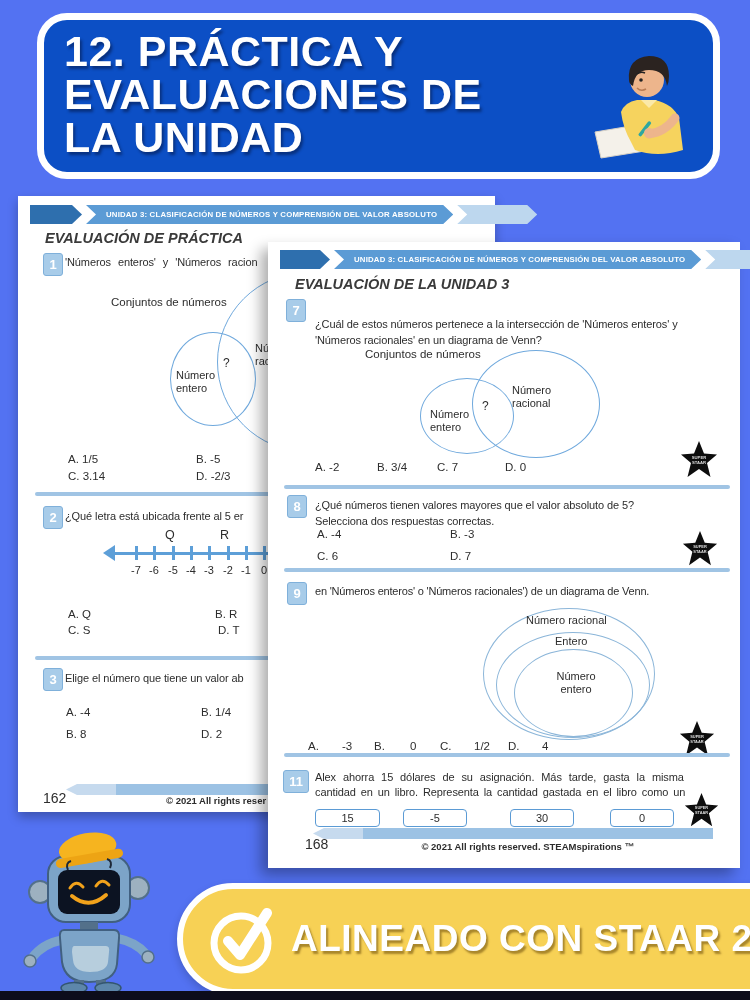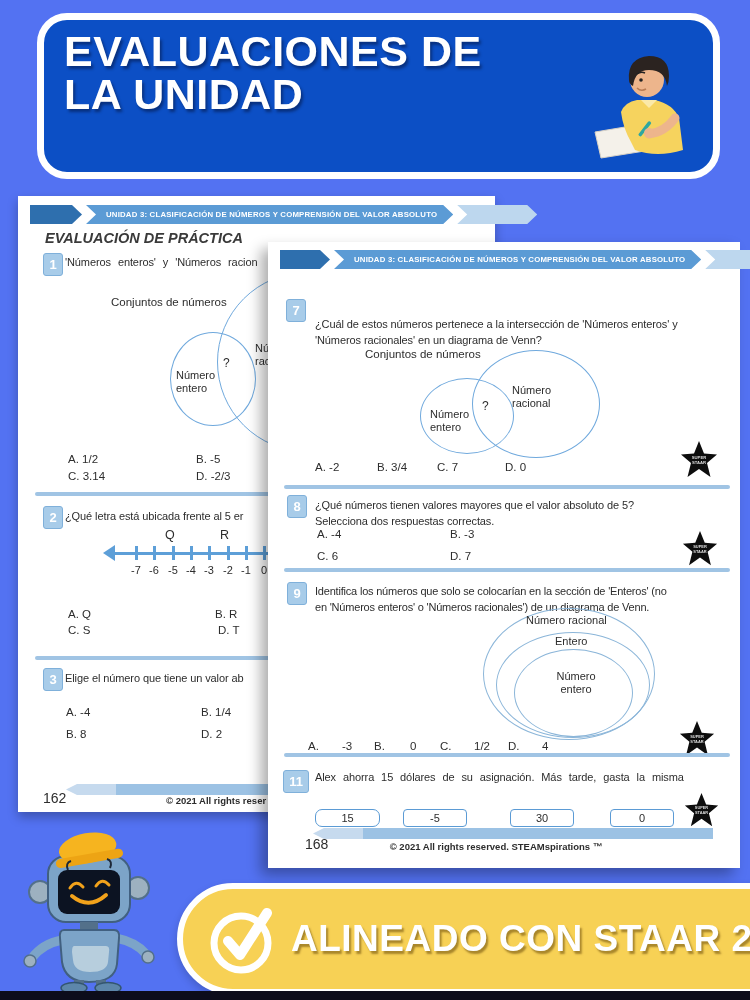--- a/index.html
+++ b/index.html
@@ -54,20 +54,21 @@
 
   .bottom-bar{position:absolute;left:0;top:991px;width:750px;height:9px;background:#0c0c1b;}
 </style>
 </head>
 <body>
 
 <div id="stage">
 
   <div class="hero">
     <div class="hero-title">
+      <div>12. PRÁCTICA Y</div>
       <div>EVALUACIONES DE</div>
       <div>LA UNIDAD</div>
     </div>
     <svg width="108" height="122" viewBox="0 0 108 122" style="position:absolute;right:14px;bottom:4px;">
       <polygon points="4,86 52,78 60,104 10,112" fill="#f4f1ea" stroke="#d8d2c6" stroke-width="1"></polygon>
       <path d="M30 66 Q34 56 46 54 L64 54 Q82 58 88 72 L92 104 Q66 112 44 104 L40 96 Q32 82 30 66 Z" fill="#f6d35e"></path>
       <path d="M50 54 L58 62 L66 54 Z" fill="#fbe9a8"></path>
       <circle cx="56" cy="34" r="17" fill="#edb58c"></circle>
       <path d="M38 34 Q36 12 58 10 Q78 10 78 30 Q78 36 76 40 Q74 24 58 24 Q44 24 42 40 Q38 38 38 34 Z" fill="#2b2320"></path>
       <circle cx="50" cy="34" r="1.8" fill="#222222"></circle>
@@ -96,21 +97,21 @@
     <div class="circle" style="left:199px;top:76px;width:178px;height:178px;"></div>
     <div class="vlabel" style="left:158px;top:173px;">
       <div>Número</div>
       <div>entero</div>
     </div>
     <div class="vlabel" style="left:237px;top:146px;">
       <div>Número</div>
       <div>racional</div>
     </div>
     <div class="vlabel" style="left:205px;top:161px;font-size:12px;">?</div>
-    <div class="ans" style="left:50px;top:257px;">A. 1/2</div>
+    <div class="ans" style="left:50px;top:257px;">A. 1/5</div>
     <div class="ans" style="left:178px;top:257px;">B. -5</div>
     <div class="ans" style="left:50px;top:274px;">C.  3.14</div>
     <div class="ans" style="left:178px;top:274px;">D.  -2/3</div>
 
     <div class="divider" style="left:17px;top:296px;width:442px;"></div>
 
     <div class="chip" style="left:25px;top:310px;">2</div>
     <div class="qtext" style="left:47px;top:312px;">¿Qué letra está ubicada frente al 5 er</div>
     <div class="numline">
       <span class="ptlabel" style="left:62px;">Q</span>
@@ -155,20 +156,21 @@
     <div class="pagenum" style="left:25px;top:594px;">162</div>
     <div class="copyright" style="left:148px;top:599px;">© 2021 All rights reser</div>
   </div>
 
   <div class="page page-front">
     <div class="banner" style="left:12px;top:8px;">
       <div class="b1" style="width:50px;"></div>
       <div class="b2">UNIDAD 3: CLASIFICACIÓN DE NÚMEROS Y COMPRENSIÓN DEL VALOR ABSOLUTO</div>
       <div class="b3" style="width:77px;"></div>
     </div>
+    <div class="ptitle" style="left:27px;top:34px;">EVALUACIÓN DE LA UNIDAD 3</div>
 
     <div class="chip" style="left:18px;top:57px;">7</div>
     <div class="qtext" style="left:47px;top:58px;margin-top:16px;">
       <div>¿Cuál de estos números pertenece a la intersección de 'Números enteros' y</div>
       <div>'Números racionales' en un diagrama de Venn?</div>
     </div>
     <div class="vlabel" style="left:97px;top:106px;font-size:11.5px;">Conjuntos de números</div>
     <div class="circle" style="left:152px;top:136px;width:92px;height:74px;"></div>
     <div class="circle" style="left:204px;top:108px;width:126px;height:106px;"></div>
     <div class="vlabel" style="left:162px;top:166px;">
@@ -204,21 +206,20 @@
     <svg class="star" style="left:413px;top:288px;" width="38" height="38" viewBox="0 0 40 40">
       <polygon points="20,1 25,13.5 38,14.5 28,23 31.5,37 20,29 8.5,37 12,23 2,14.5 15,13.5" fill="#0d0d0d"></polygon>
       <text x="20" y="18.5" text-anchor="middle" font-size="4.2" fill="#dddddd" font-weight="bold">SUPER</text>
       <text x="20" y="24" text-anchor="middle" font-size="4.2" fill="#dddddd" font-weight="bold">STAAR</text>
     </svg>
 
     <div class="divider" style="left:16px;top:326px;width:446px;"></div>
 
     <div class="chip" style="left:19px;top:340px;">9</div>
     <div class="qtext" style="left:47px;top:341px;letter-spacing:-.2px;">
-      <div>Identifica los números que solo se colocarían en la sección de 'Enteros' (no</div>
       <div>en 'Números enteros' o 'Números racionales') de un diagrama de Venn.</div>
     </div>
     <div class="circle-thin" style="left:215px;top:366px;width:170px;height:130px;"></div>
     <div class="circle-thin" style="left:228px;top:390px;width:152px;height:104px;"></div>
     <div class="circle-thin" style="left:246px;top:407px;width:117px;height:86px;"></div>
     <div class="vlabel" style="left:258px;top:372px;">Número racional</div>
     <div class="vlabel" style="left:287px;top:393px;">Entero</div>
     <div class="vlabel" style="left:276px;top:428px;width:64px;text-align:center;">
       <div>Número</div>
       <div>entero</div>
@@ -235,37 +236,38 @@
       <polygon points="20,1 25,13.5 38,14.5 28,23 31.5,37 20,29 8.5,37 12,23 2,14.5 15,13.5" fill="#0d0d0d"></polygon>
       <text x="20" y="18.5" text-anchor="middle" font-size="4.2" fill="#dddddd" font-weight="bold">SUPER</text>
       <text x="20" y="24" text-anchor="middle" font-size="4.2" fill="#dddddd" font-weight="bold">STAAR</text>
     </svg>
 
     <div class="divider" style="left:16px;top:511px;width:446px;"></div>
 
     <div class="chip" style="left:15px;top:528px;width:24px;">11</div>
     <div class="qtext" style="left:47px;top:528px;line-height:15px;">
       <div style="word-spacing:4px;">Alex ahorra 15 dólares de su asignación. Más tarde, gasta la misma</div>
-    </div>
-    <div class="numbox" style="left:47px;top:567px;width:63px;border-radius:7px;">15</div>
+      <div style="word-spacing:2px;">cantidad en un libro. Representa la cantidad gastada en el libro como un</div>
+    </div>
+    <div class="numbox" style="left:47px;top:567px;width:63px;">15</div>
     <div class="numbox" style="left:135px;top:567px;width:62px;">-5</div>
     <div class="numbox" style="left:242px;top:567px;width:62px;">30</div>
     <div class="numbox" style="left:342px;top:567px;width:62px;">0</div>
     <svg class="star" style="left:415px;top:550px;" width="37" height="37" viewBox="0 0 40 40">
       <polygon points="20,1 25,13.5 38,14.5 28,23 31.5,37 20,29 8.5,37 12,23 2,14.5 15,13.5" fill="#0d0d0d"></polygon>
       <text x="20" y="18.5" text-anchor="middle" font-size="4.2" fill="#dddddd" font-weight="bold">SUPER</text>
       <text x="20" y="24" text-anchor="middle" font-size="4.2" fill="#dddddd" font-weight="bold">STAAR</text>
     </svg>
 
     <div class="fband" style="left:45px;top:586px;">
       <div class="fb1"></div>
       <div class="fb2" style="width:350px;"></div>
     </div>
     <div class="pagenum" style="left:37px;top:594px;">168</div>
-    <div class="copyright" style="left:90px;right:106px;top:599px;text-align:center;">© 2021 All rights reserved. STEAMspirations ™</div>
+    <div class="copyright" style="left:90px;right:106px;top:599px;text-align:right;">© 2021 All rights reserved. STEAMspirations ™</div>
   </div>
 
   <svg width="158" height="160" viewBox="0 0 158 160" style="position:absolute;left:12px;top:832px;">
     <circle cx="28" cy="60" r="11" fill="#9db1c0" stroke="#53708a" stroke-width="2"></circle>
     <circle cx="126" cy="56" r="11" fill="#9db1c0" stroke="#53708a" stroke-width="2"></circle>
     <rect x="36" y="24" width="82" height="66" rx="18" fill="#7ca4c8" stroke="#416080" stroke-width="2"></rect>
     <g transform="rotate(-10 76 18)">
       <ellipse cx="76" cy="16" rx="29" ry="15" fill="#f6b41f"></ellipse>
       <rect x="42" y="22" width="68" height="9" rx="4.5" fill="#eda414"></rect>
     </g>

